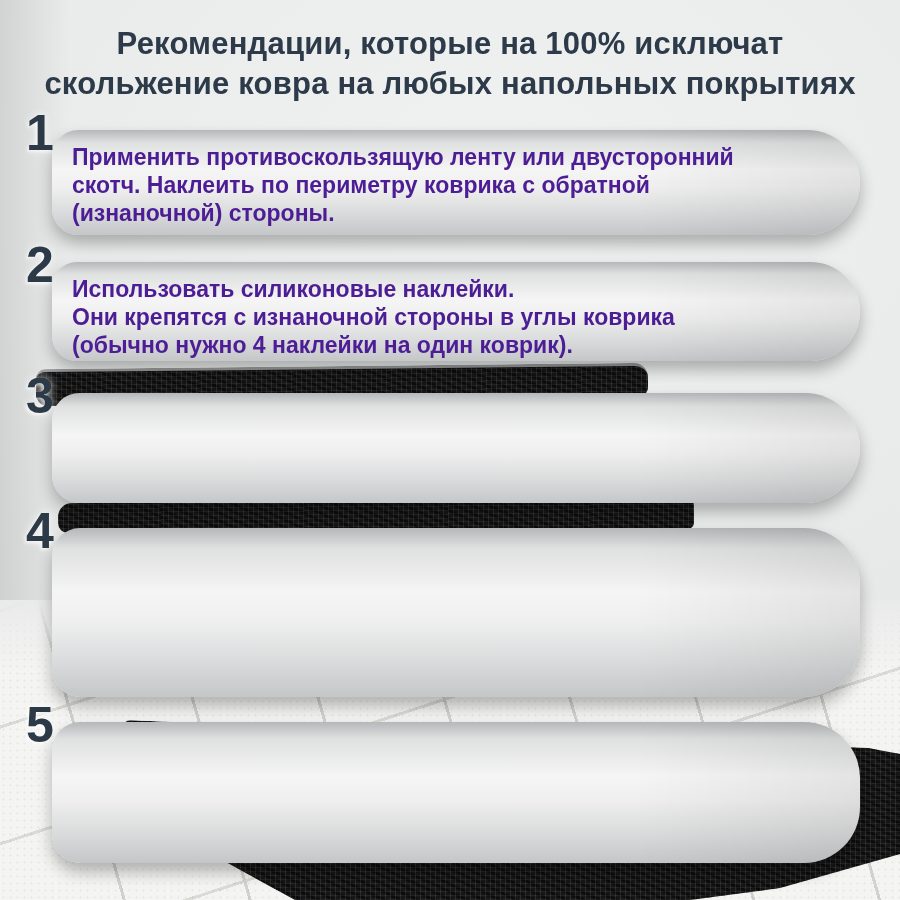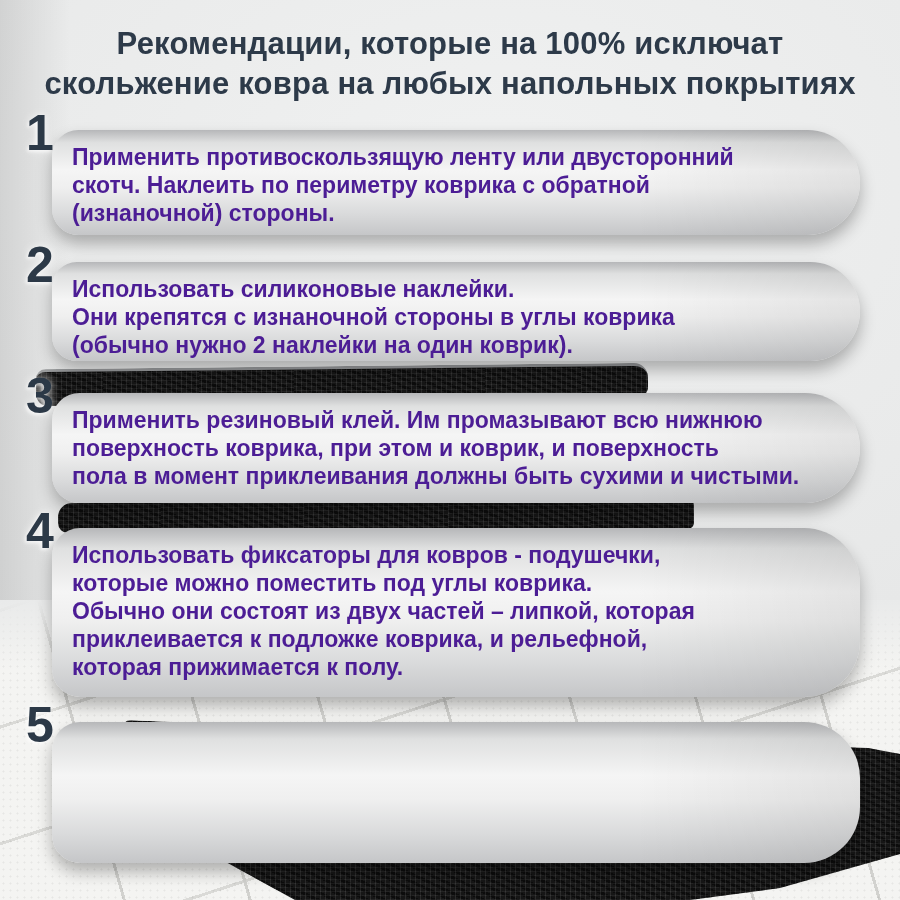--- a/index.html
+++ b/index.html
@@ -124,43 +124,35 @@
 (изнаночной) стороны.</p>
     </div>
   </section>
 
   <section class="item item-2">
     <div class="item-number">2</div>
     <div class="card-wrap">
       <div class="card"></div>
       <p class="card-text">Использовать силиконовые наклейки.
 Они крепятся с изнаночной стороны в углы коврика
-(обычно нужно 2 наклейки на один коврик).</p>
+(обычно нужно 4 наклейки на один коврик).</p>
     </div>
   </section>
 
   <section class="item item-3">
     <div class="item-number">3</div>
     <div class="card-wrap">
       <div class="card"></div>
-      <p class="card-text">Применить резиновый клей. Им промазывают всю нижнюю
-поверхность коврика, при этом и коврик, и поверхность
-пола в момент приклеивания должны быть сухими и чистыми.</p>
     </div>
   </section>
 
   <section class="item item-4">
     <div class="item-number">4</div>
     <div class="card-wrap">
       <div class="card"></div>
-      <p class="card-text">Использовать фиксаторы для ковров - подушечки,
-которые можно поместить под углы коврика.
-Обычно они состоят из двух частей – липкой, которая
-приклеивается к подложке коврика, и рельефной,
-которая прижимается к полу.</p>
     </div>
   </section>
 
   <section class="item item-5">
     <div class="item-number">5</div>
     <div class="card-wrap">
       <div class="card"></div>
     </div>
   </section>
 

